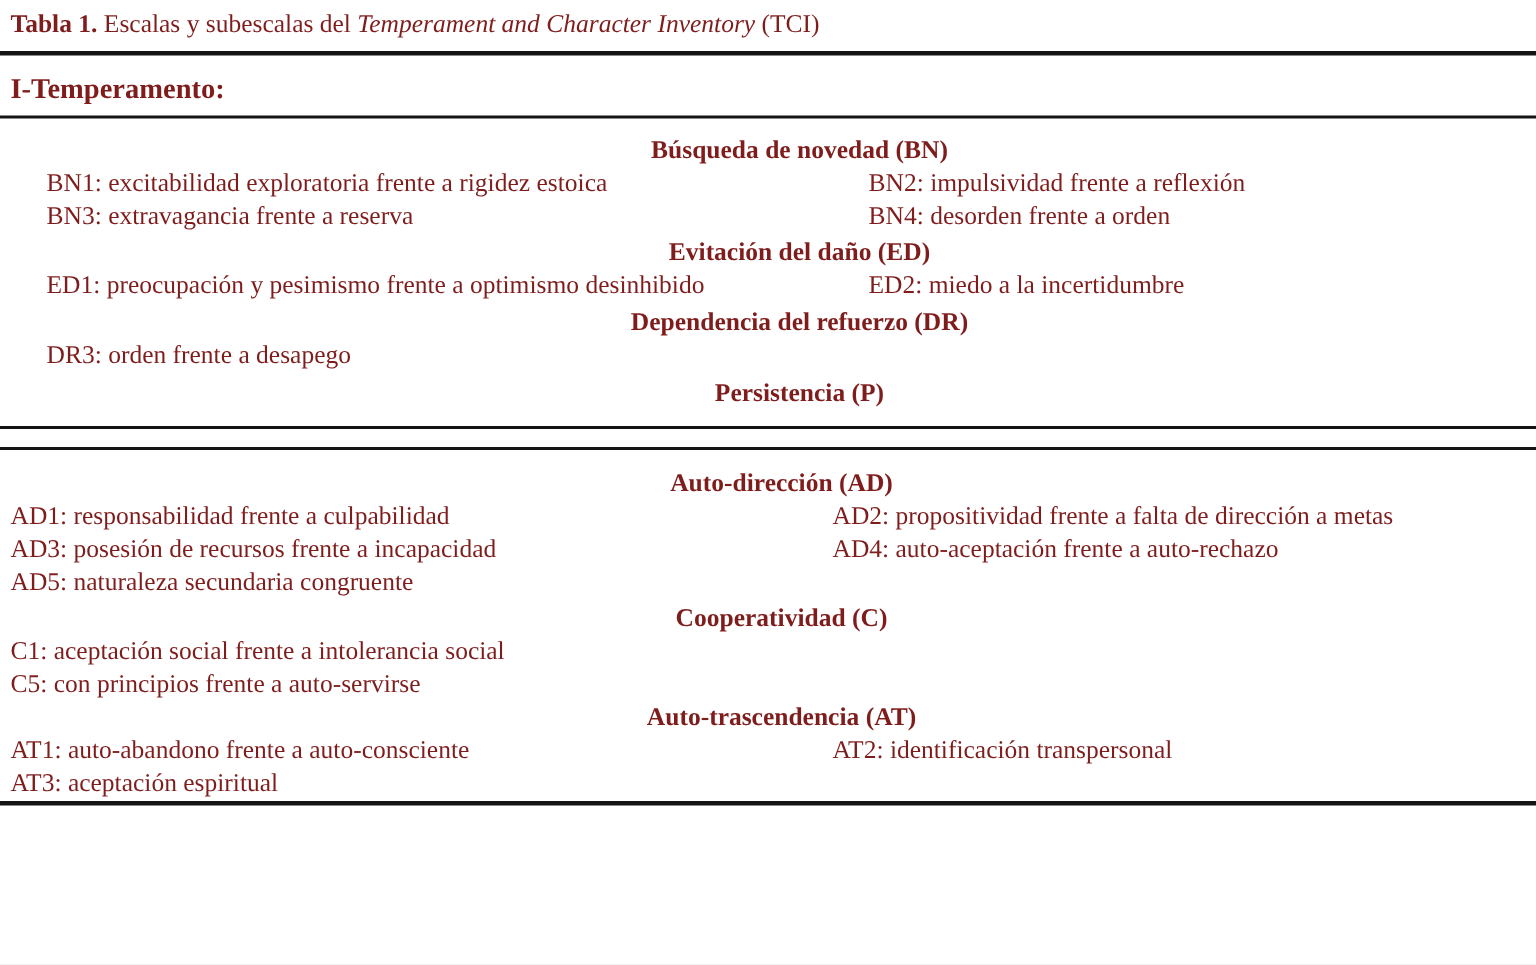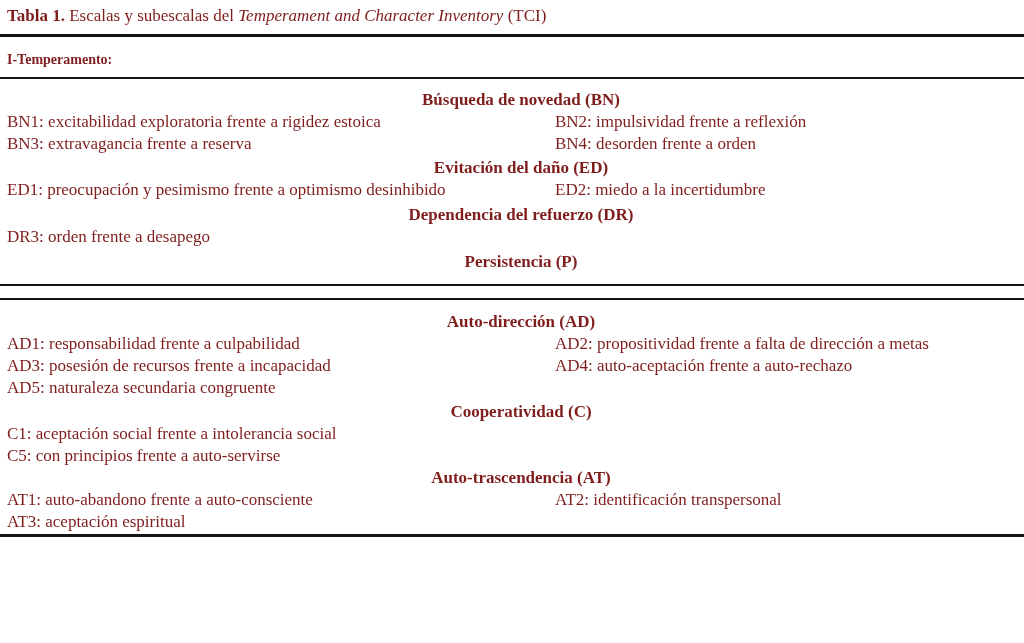--- a/index.html
+++ b/index.html
@@ -32,25 +32,25 @@
   .rule-top    { margin-top: 7px; }
   .rule-sec1   { margin-top: 7px; }
   .rule-mid    { margin-top: 11px; border-top-width: 2.5px; }
   .rule-sec2   { margin-top: 12px; border-top-width: 2.5px; }
   .rule-bottom { margin-top: 1px; }
   .sec-heading {
     font-weight: bold;
     line-height: 20px;
     margin: 13px 0 0 0;
     padding-left: 7px;
-    font-size: 14px;
+    font-size: 19px;
   }
   .sec-heading.second { margin-top: 10px; }
   .sec-body { margin: 0; }
-  .sec-body.first  { padding-top: 10px; }
+  .sec-body.first  { padding-top: 10px; padding-left: 24px; }
   .sec-body.second { padding-top: 11px; }
   .ghdr {
     font-weight: bold;
     text-align: center;
     line-height: 22px;
     padding-left: 18px;
   }
   .ghdr.gap2 { margin-top: 2px; }
   .ghdr.gap3 { margin-top: 3px; }
   .trow {

